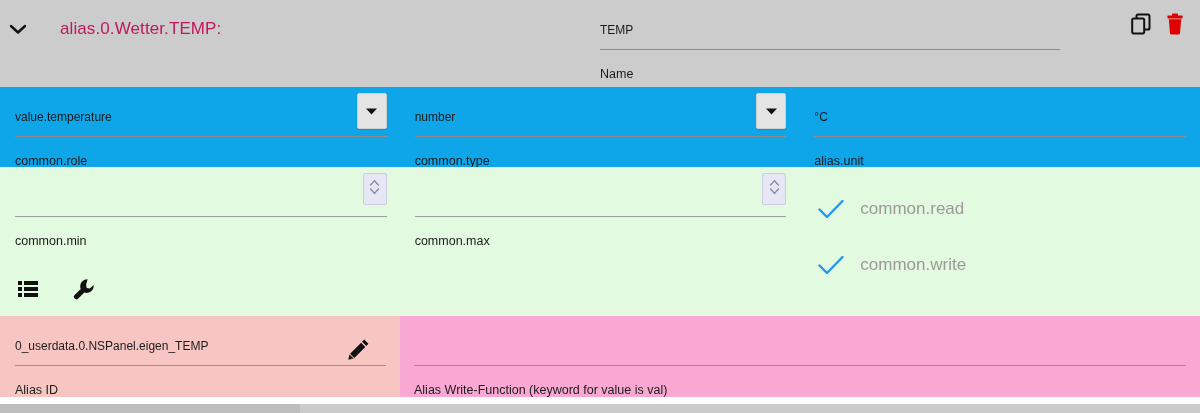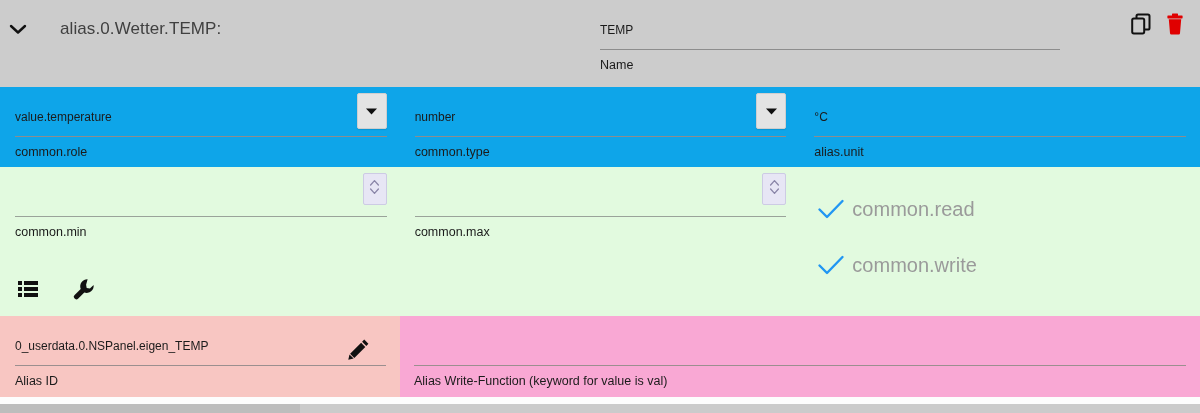--- a/index.html
+++ b/index.html
@@ -52,21 +52,21 @@
     width: 36px;
     height: 30px;
     display: flex;
     align-items: center;
     justify-content: center;
     flex: 0 0 auto;
   }
   .chev-btn svg { display: block; }
   .alias-title {
     font-size: 17px;
-    color: #404040;
+    color: #be185d;
     margin-left: 24px;
     letter-spacing: .1px;
     white-space: nowrap;
   }
   .header-mid {
     flex: 0 0 460px;
     padding: 0;
     position: relative;
   }
   .header-right {
@@ -101,21 +101,21 @@
     overflow: hidden;
   }
   .field-underline {
     height: 1px;
     background: #8d8d8d;
     margin-top: 7px;
   }
   .field-label {
     font-size: 12.5px;
     color: #1b1b1b;
-    margin-top: 8px;
+    margin-top: 17px;
     line-height: 15px;
     white-space: nowrap;
   }
 
   
   .adorn {
     position: absolute;
     right: 0;
     top: 6px;
     width: 28px;
@@ -168,23 +168,23 @@
   .perm-row + .perm-row { margin-top: 12px; }
   .check {
     width: 34px;
     height: 34px;
     flex: 0 0 auto;
     display: flex;
     align-items: center;
     justify-content: center;
   }
   .perm-label {
-    font-size: 20px;
+    font-size: 17px;
     color: #9a9a9a;
-    margin-left: 4px;
+    margin-left: 12px;
     white-space: nowrap;
   }
 
   .tool-row {
     position: absolute;
     left: 15px;
     bottom: 14px;
     display: flex;
     align-items: center;
     gap: 30px;

